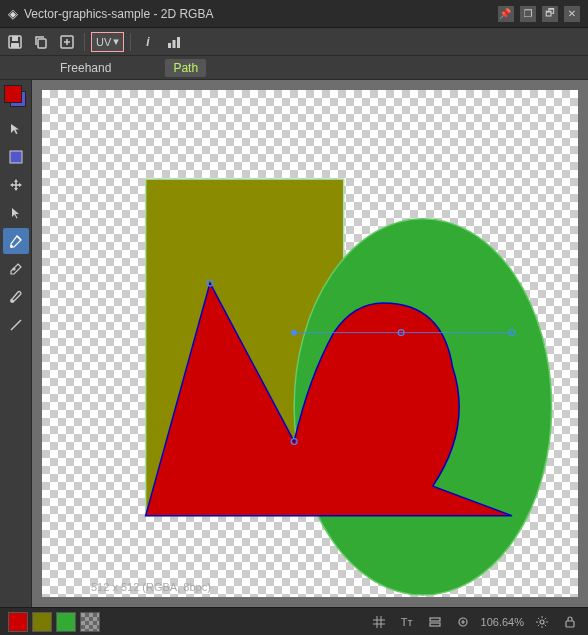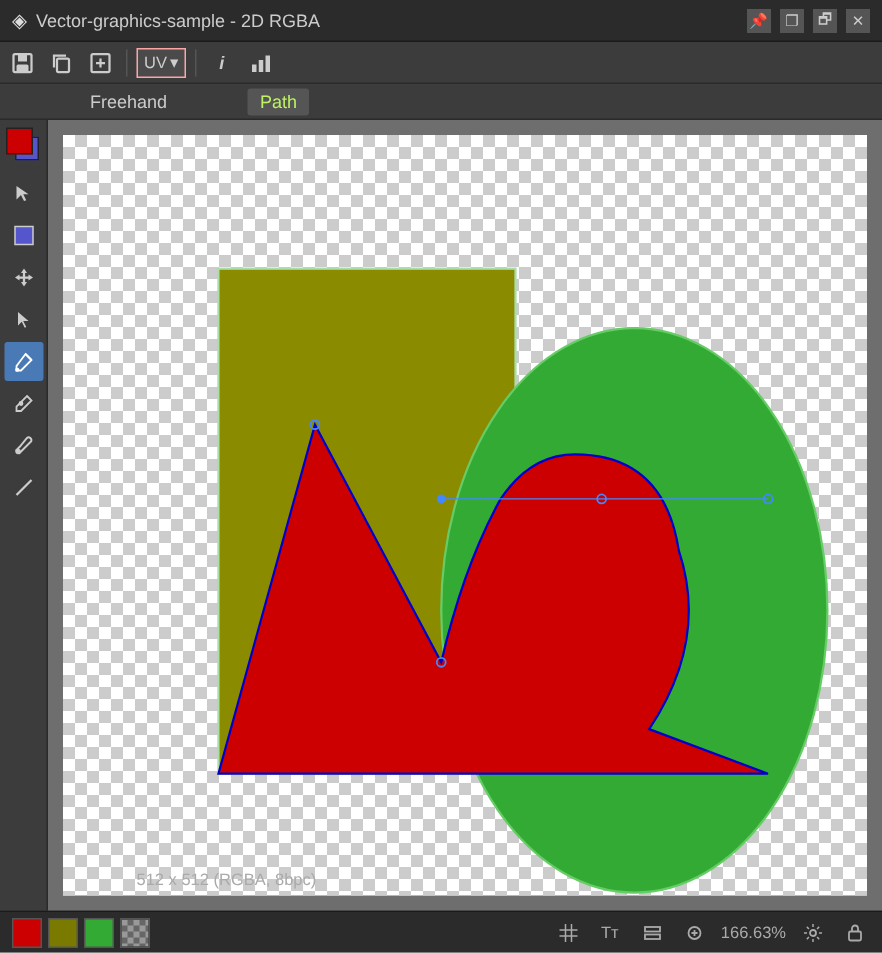--- a/index.html
+++ b/index.html
@@ -390,21 +390,21 @@
         <rect x="2" y="3" width="10" height="3"></rect>
         <rect x="2" y="8" width="10" height="3"></rect>
       </svg>
     </div>
     <div class="status-icon-btn">
       <svg width="14" height="14" viewBox="0 0 14 14" fill="none" stroke="#aaa" stroke-width="1.2">
         <circle cx="7" cy="7" r="4"></circle>
         <path d="M5 7 L9 7 M7 5 L7 9"></path>
       </svg>
     </div>
-    <span style="font-size:11px; color:#aaa;">166.63%</span>
+    <span style="font-size:11px; color:#aaa;">106.64%</span>
     <div class="status-icon-btn">
       <svg width="14" height="14" viewBox="0 0 14 14" fill="none" stroke="#aaa" stroke-width="1.2">
         <circle cx="7" cy="7" r="2"></circle>
         <path d="M7 1 L7 3 M7 11 L7 13 M1 7 L3 7 M11 7 L13 7 M2.9 2.9 L4.3 4.3 M9.7 9.7 L11.1 11.1 M11.1 2.9 L9.7 4.3 M4.3 9.7 L2.9 11.1" stroke="#aaa" stroke-width="1"></path>
       </svg>
     </div>
     <div class="status-icon-btn">
       <svg width="14" height="14" viewBox="0 0 14 14" fill="none" stroke="#aaa" stroke-width="1.2">
         <rect x="3" y="6" width="8" height="6" rx="1"></rect>
         <path d="M5 6 V4 a2 2 0 0 1 4 0 V6"></path>

